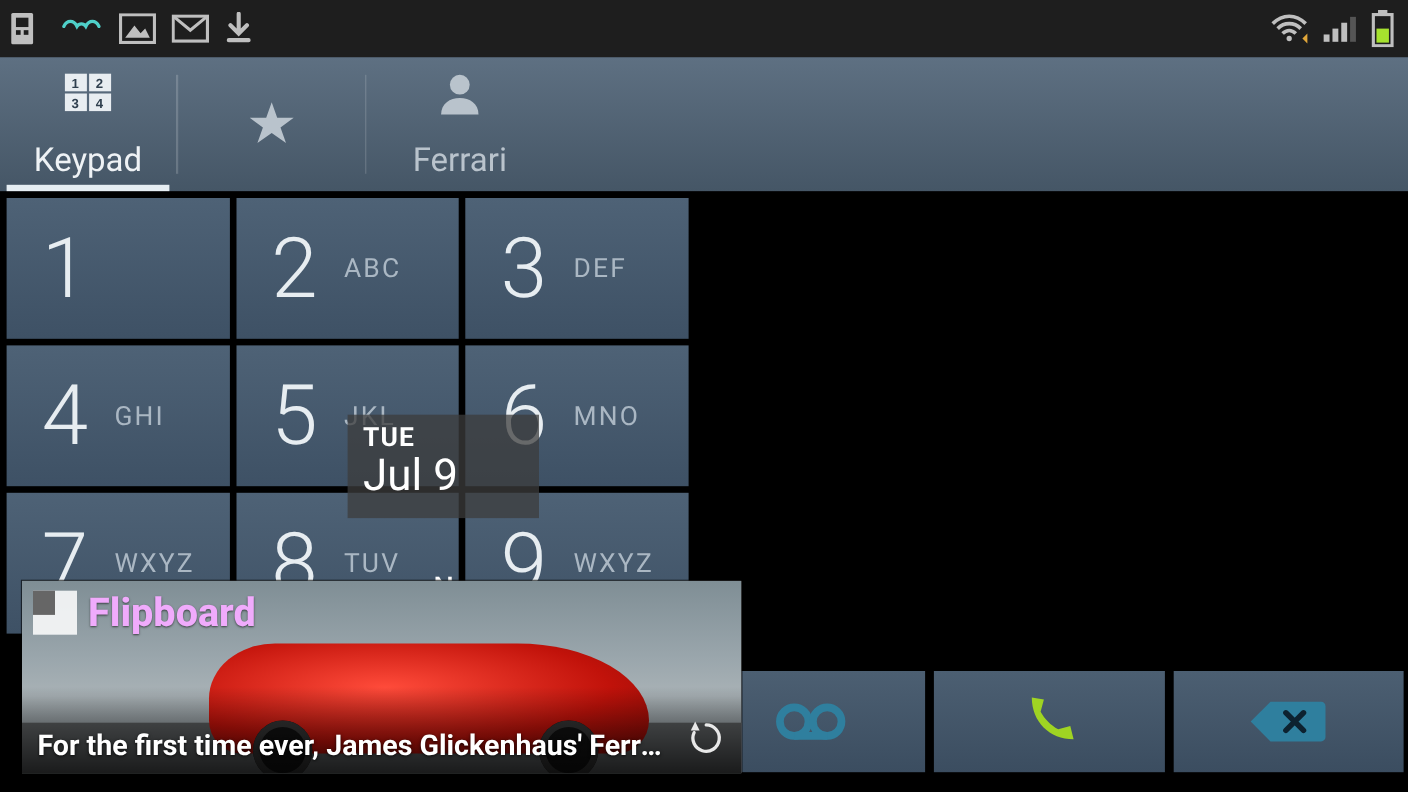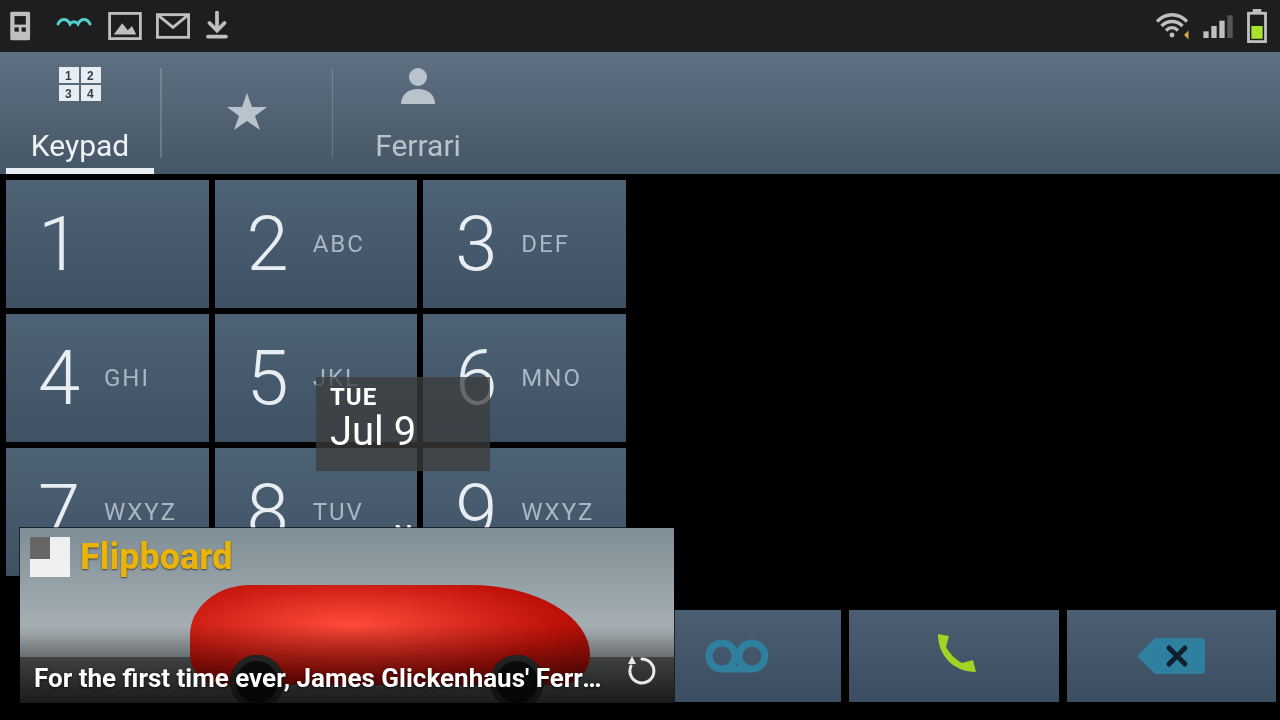--- a/index.html
+++ b/index.html
@@ -113,21 +113,21 @@
   .car { position:absolute; left:170px; bottom:18px; width:400px; height:100px;
          background: radial-gradient(ellipse at 40% 40%, #ff4b3a, #c1120a 60%, #7e0a06 100%);
          border-radius: 60px 120px 30px 30px / 50px 70px 30px 30px; }
   .wheel{ position:absolute; bottom:-6px; width:54px; height:54px; border-radius:50%;
           background:#111; box-shadow: inset 0 0 0 6px #333;}
   .wheel.w1{ left:210px;} .wheel.w2{ left:470px;}
   .shade{ position:absolute; inset:0;
           background: linear-gradient(180deg, rgba(0,0,0,0) 55%, rgba(0,0,0,.7) 100%);}
   .fliplogo{
     position:absolute; left:10px; top:8px; display:flex; align-items:center; gap:10px;
-    font-size:36px; font-weight:800; color:#eab308; text-shadow:0 1px 2px rgba(0,0,0,.6);
+    font-size:36px; font-weight:800; color:#f0abfc; text-shadow:0 1px 2px rgba(0,0,0,.6);
   }
   .fliplogo .mk{
     width:40px; height:40px; background:rgba(255,255,255,.85); position:relative;
   }
   .fliplogo .mk::before{ content:""; position:absolute; left:0; top:0; width:20px; height:22px; background:#666;}
   .fliphead{
     position:absolute; left:14px; bottom:10px; right:60px;
     font-size:26px; font-weight:700; color:#fff;
     white-space:nowrap; overflow:hidden; text-overflow:ellipsis;
     text-shadow:0 1px 3px rgba(0,0,0,.8);

